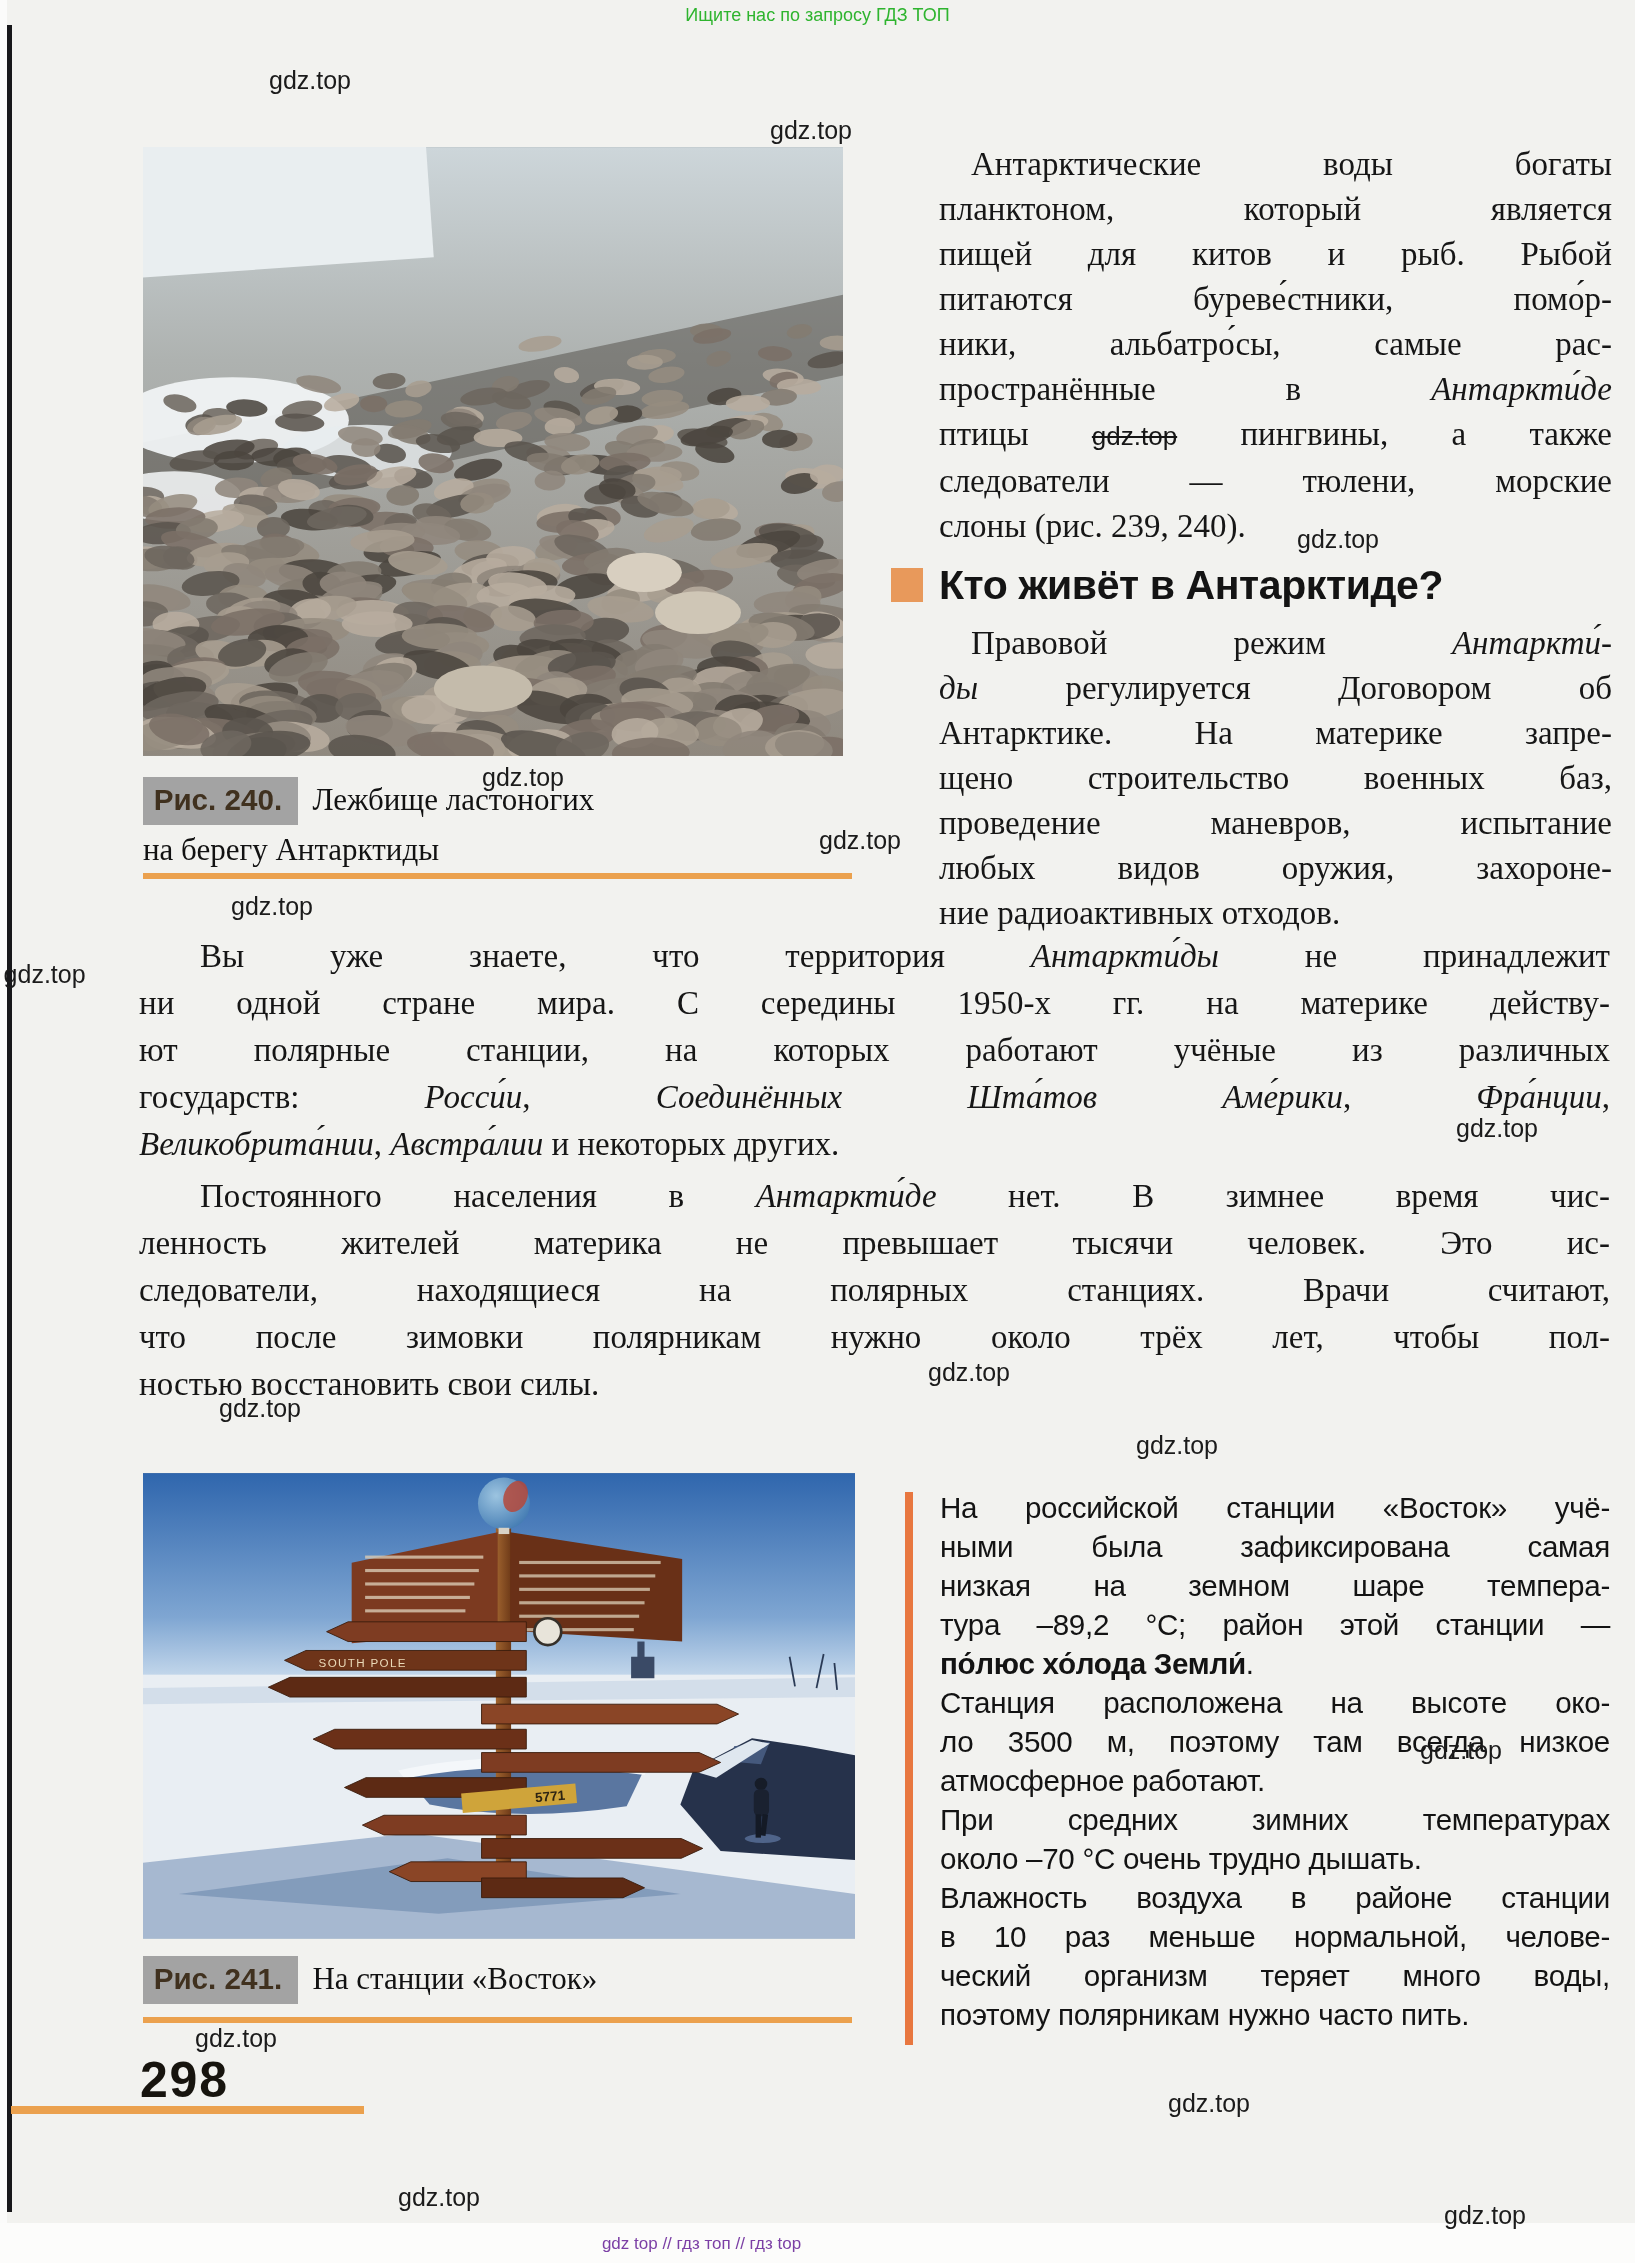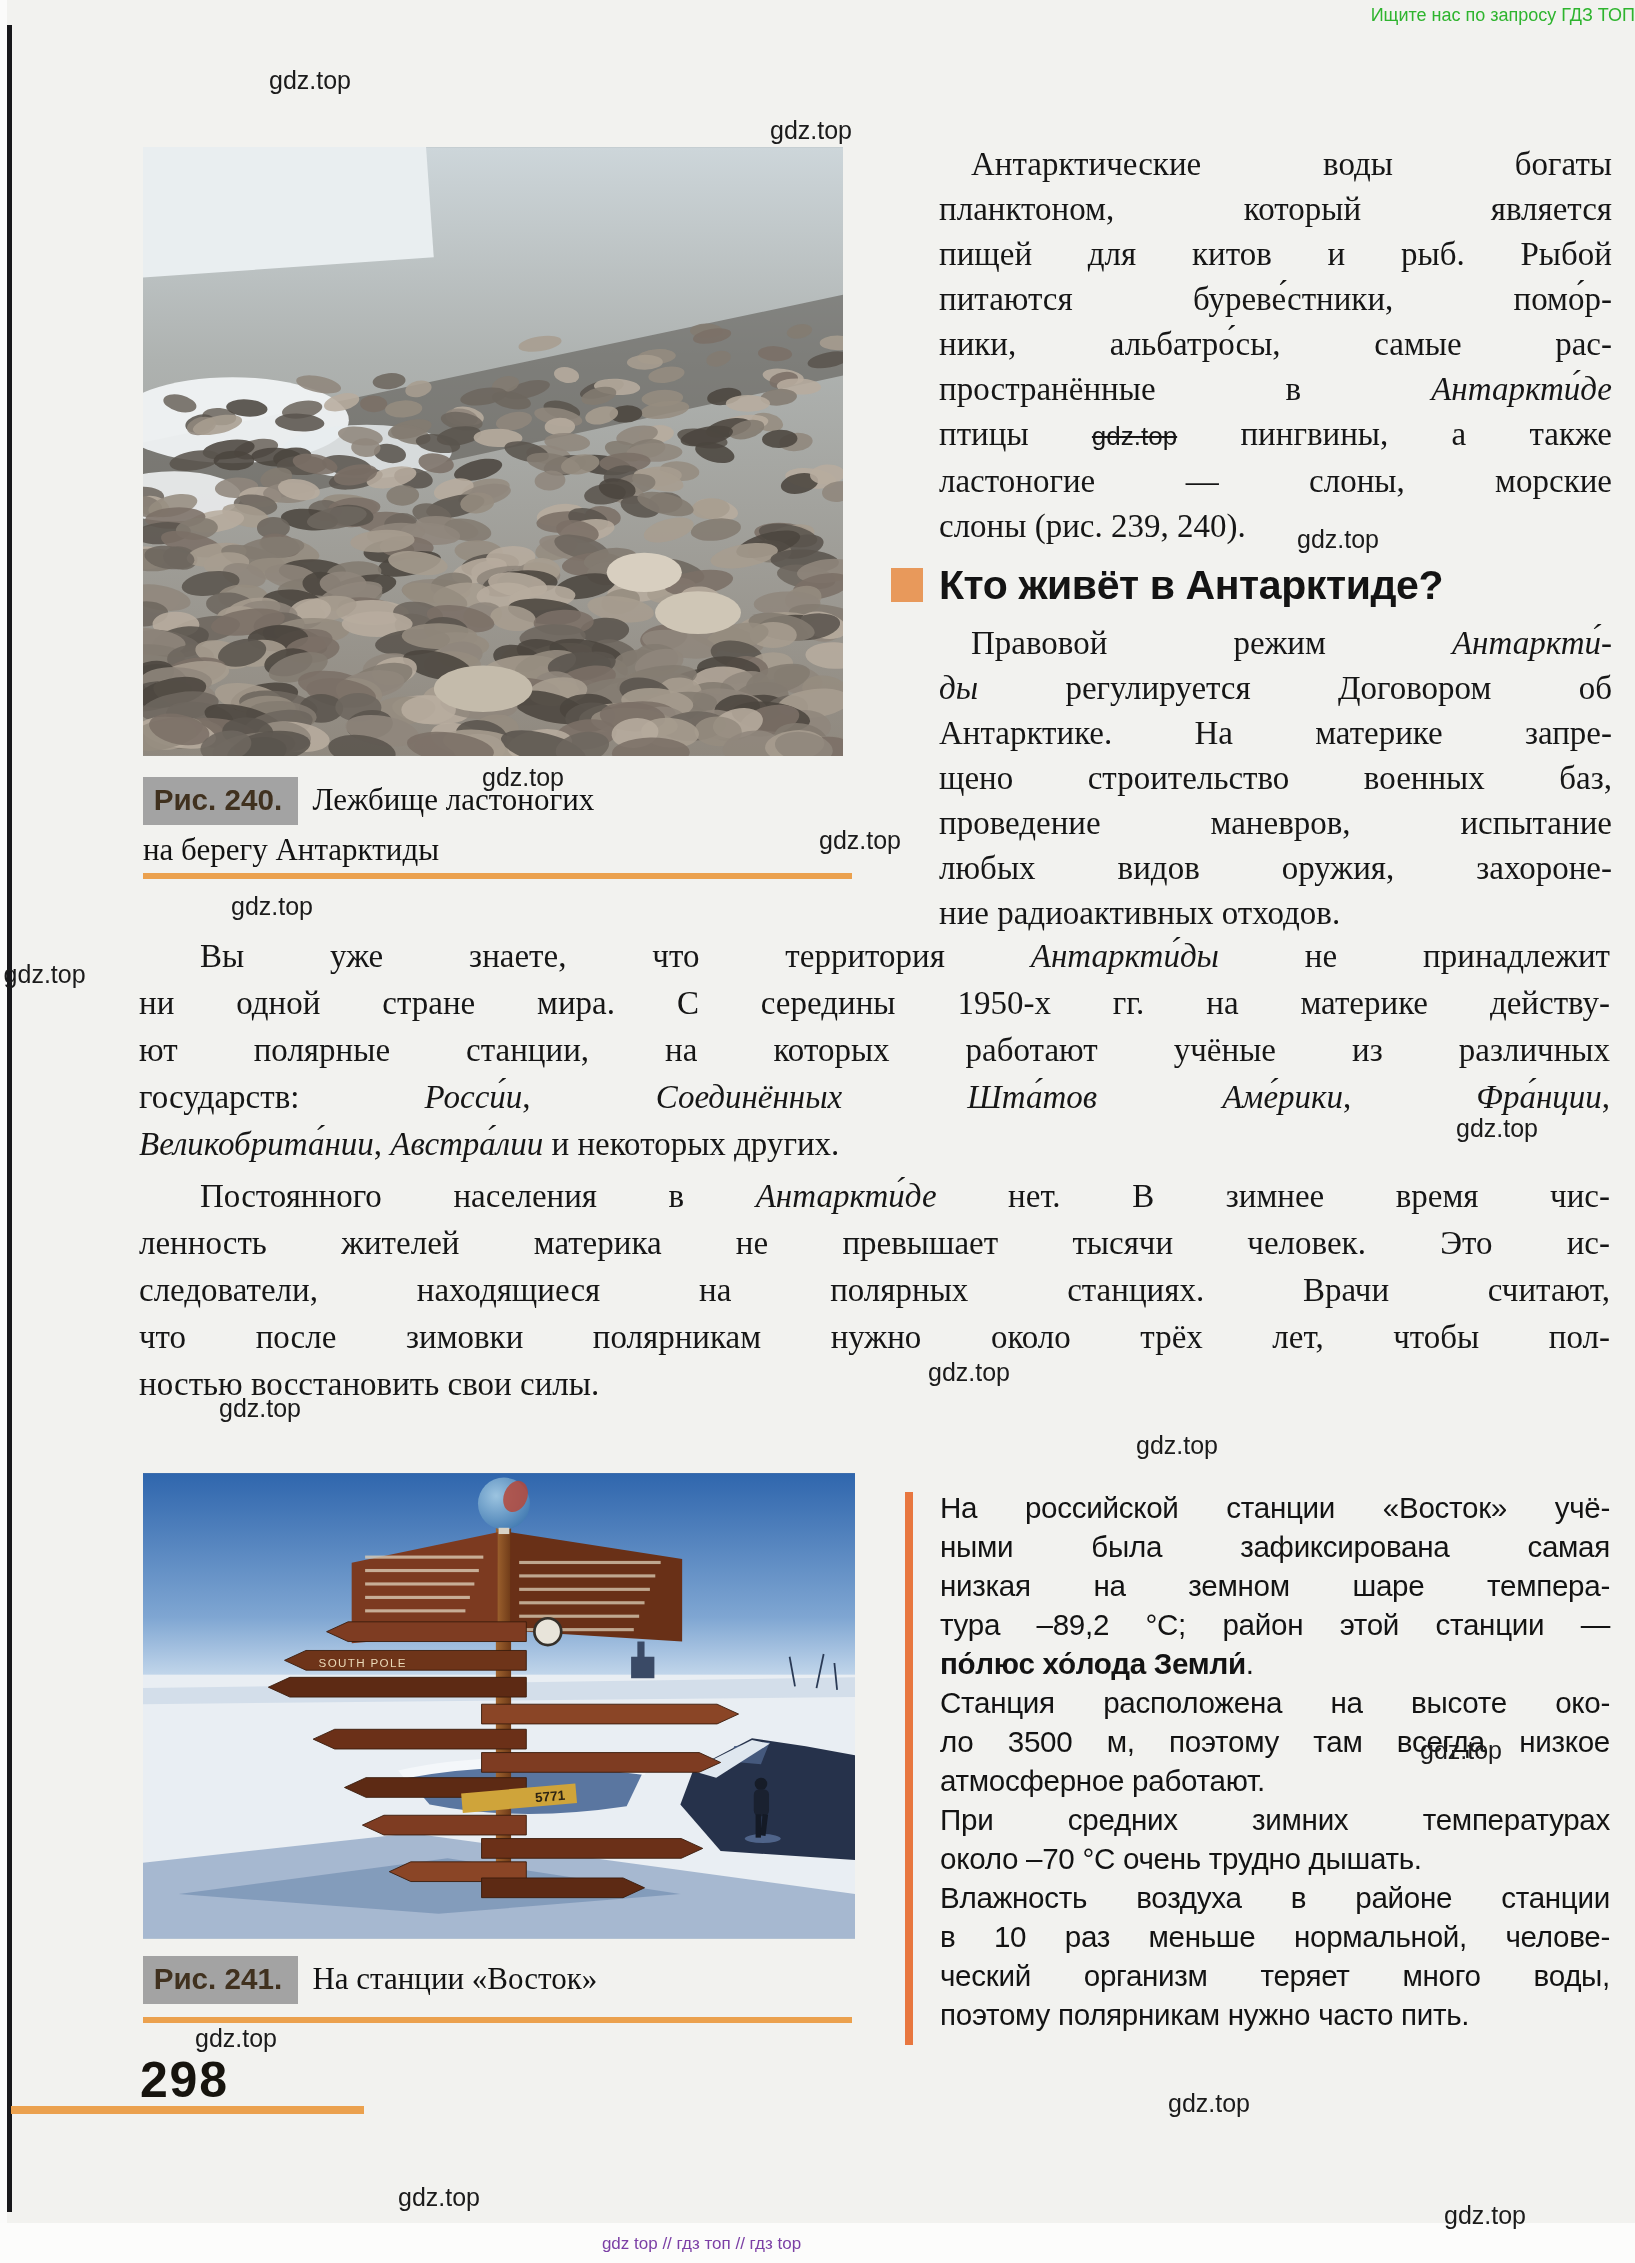--- a/index.html
+++ b/index.html
@@ -7,21 +7,21 @@
     position:relative; width:1635px; height:2263px;
     background:#f2f2ef; overflow:hidden;
     font-family:"Liberation Serif", serif; color:#161616;
     -webkit-user-select:none; user-select:none;
   }
   .left-strip{position:absolute;left:0;top:0;width:7.2px;height:2263px;background:#fbfbfa;}
   .scan-edge{position:absolute;left:7.2px;top:25px;width:4.5px;height:2187px;background:#17171a;}
   .bottom-strip{position:absolute;left:0;top:2223px;width:1635px;height:40px;background:#fcfcfb;}
 
   .header-link{
-    position:absolute; top:5.4px; left:0; width:1635px; text-align:right;
+    position:absolute; top:5.4px; left:0; width:1635px; text-align:center;
     font-family:"Liberation Sans", sans-serif; font-size:18px; color:#2eb42e;
   }
   .footer-links{
     position:absolute; top:2234px; left:0; width:1403px; text-align:center;
     font-family:"Liberation Sans", sans-serif; font-size:17px; color:#7b3fa5;
   }
 
   .wm{
     position:absolute; font-family:"Liberation Sans", sans-serif;
     font-size:25px; color:#1b1b1b; white-space:nowrap; z-index:30;
@@ -553,21 +553,21 @@
 
   <div class="serif-col">
     <div>
         <div class="tl ind-s"><span>Антарктические воды богаты</span></div>
         <div class="tl"><span>планктоном, который является</span></div>
         <div class="tl"><span>пищей для китов и рыб. Рыбой</span></div>
         <div class="tl"><span>питаются буреве́стники, помо́р-</span></div>
         <div class="tl"><span>ники, альбатро́сы, самые рас-</span></div>
         <div class="tl"><span>пространённые в </span><span class="seg-i">Антаркти́де</span></div>
         <div class="tl"><span>птицы </span><span class="seg-wm">gdz.top</span><span> пингвины, а также</span></div>
-        <div class="tl"><span>ластоногие — слоны, морские</span></div>
+        <div class="tl"><span>следователи — тюлени, морские</span></div>
         <div class="tl last"><span>слоны (рис. 239, 240).</span></div>
       </div>
     <div class="rc-heading">
       <span class="bullet"></span>
       <h2>Кто живёт в Антарктиде?</h2>
     </div>
     <div>
         <div class="tl ind-s"><span>Правовой режим </span><span class="seg-i">Антаркти́-</span></div>
         <div class="tl"><span class="seg-i">ды</span><span> регулируется Договором об</span></div>
         <div class="tl"><span>Антарктике. На материке запре-</span></div>

